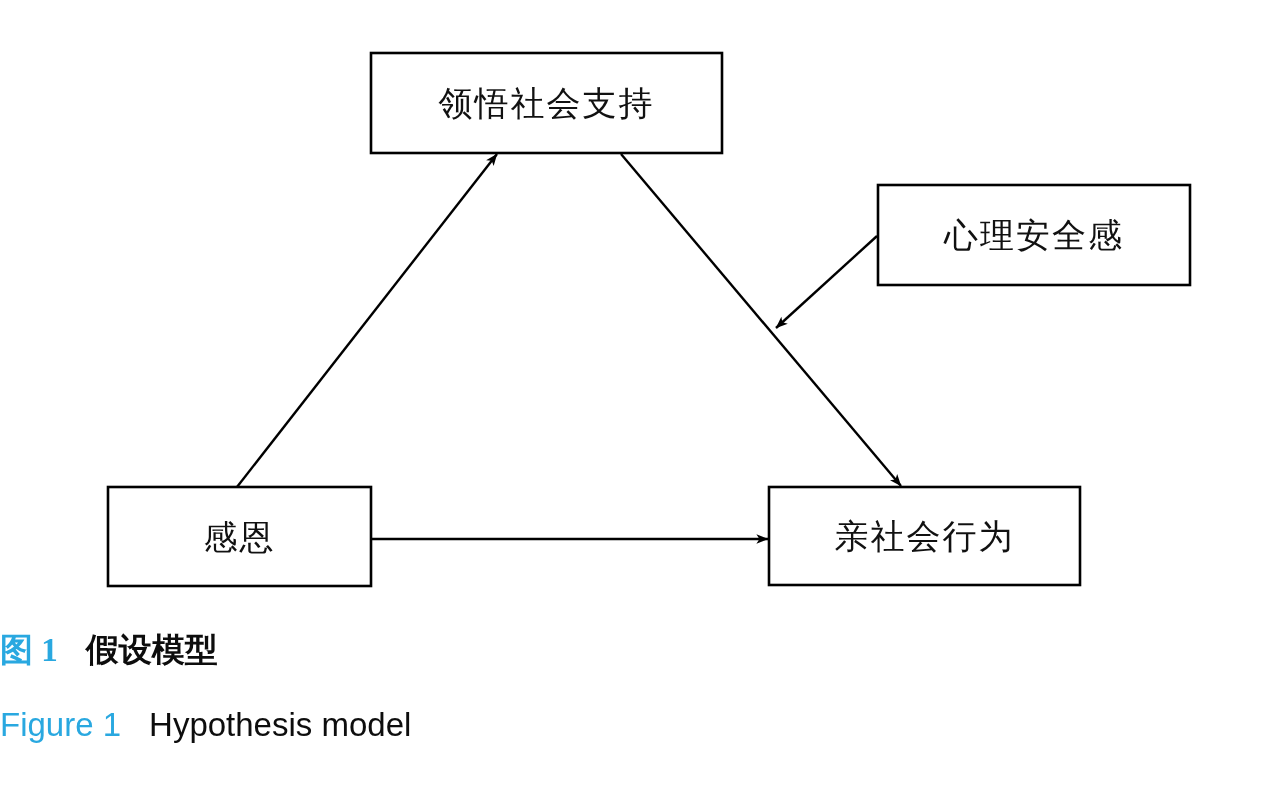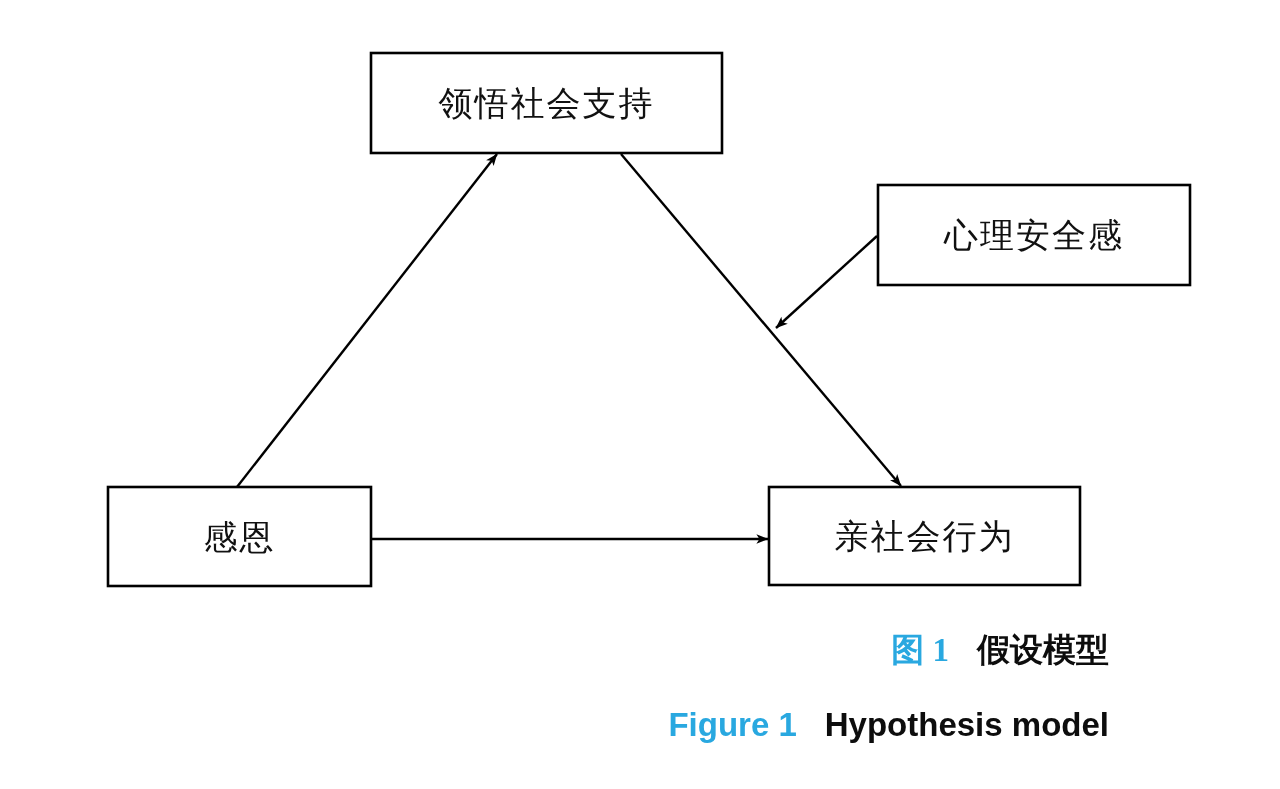--- a/index.html
+++ b/index.html
@@ -46,35 +46,34 @@
     fill: none;
   }
   .edge-head {
     fill: #000000;
     stroke: none;
   }
   .caption-block {
     position: absolute;
     left: 0;
     width: 1068px;
-    text-align: right;
+    text-align: left;
     white-space: nowrap;
-    padding-left: 41px;
   }
   #caption-cn {
     top: 628px;
     font-family: "Liberation Serif", "DejaVu Serif", serif;
     font-size: 33px;
     font-weight: 700;
   }
   #caption-en {
     top: 706px;
     font-family: "Liberation Sans", "DejaVu Sans", sans-serif;
     font-size: 33px;
-    font-weight: 700;
+    font-weight: 400;
   }
   .cap-label {
     color: #29a8e0;
   }
   .cap-gap {
     display: inline-block;
     width: 28px;
   }
   .cap-title {
     color: #0d0d0d;

